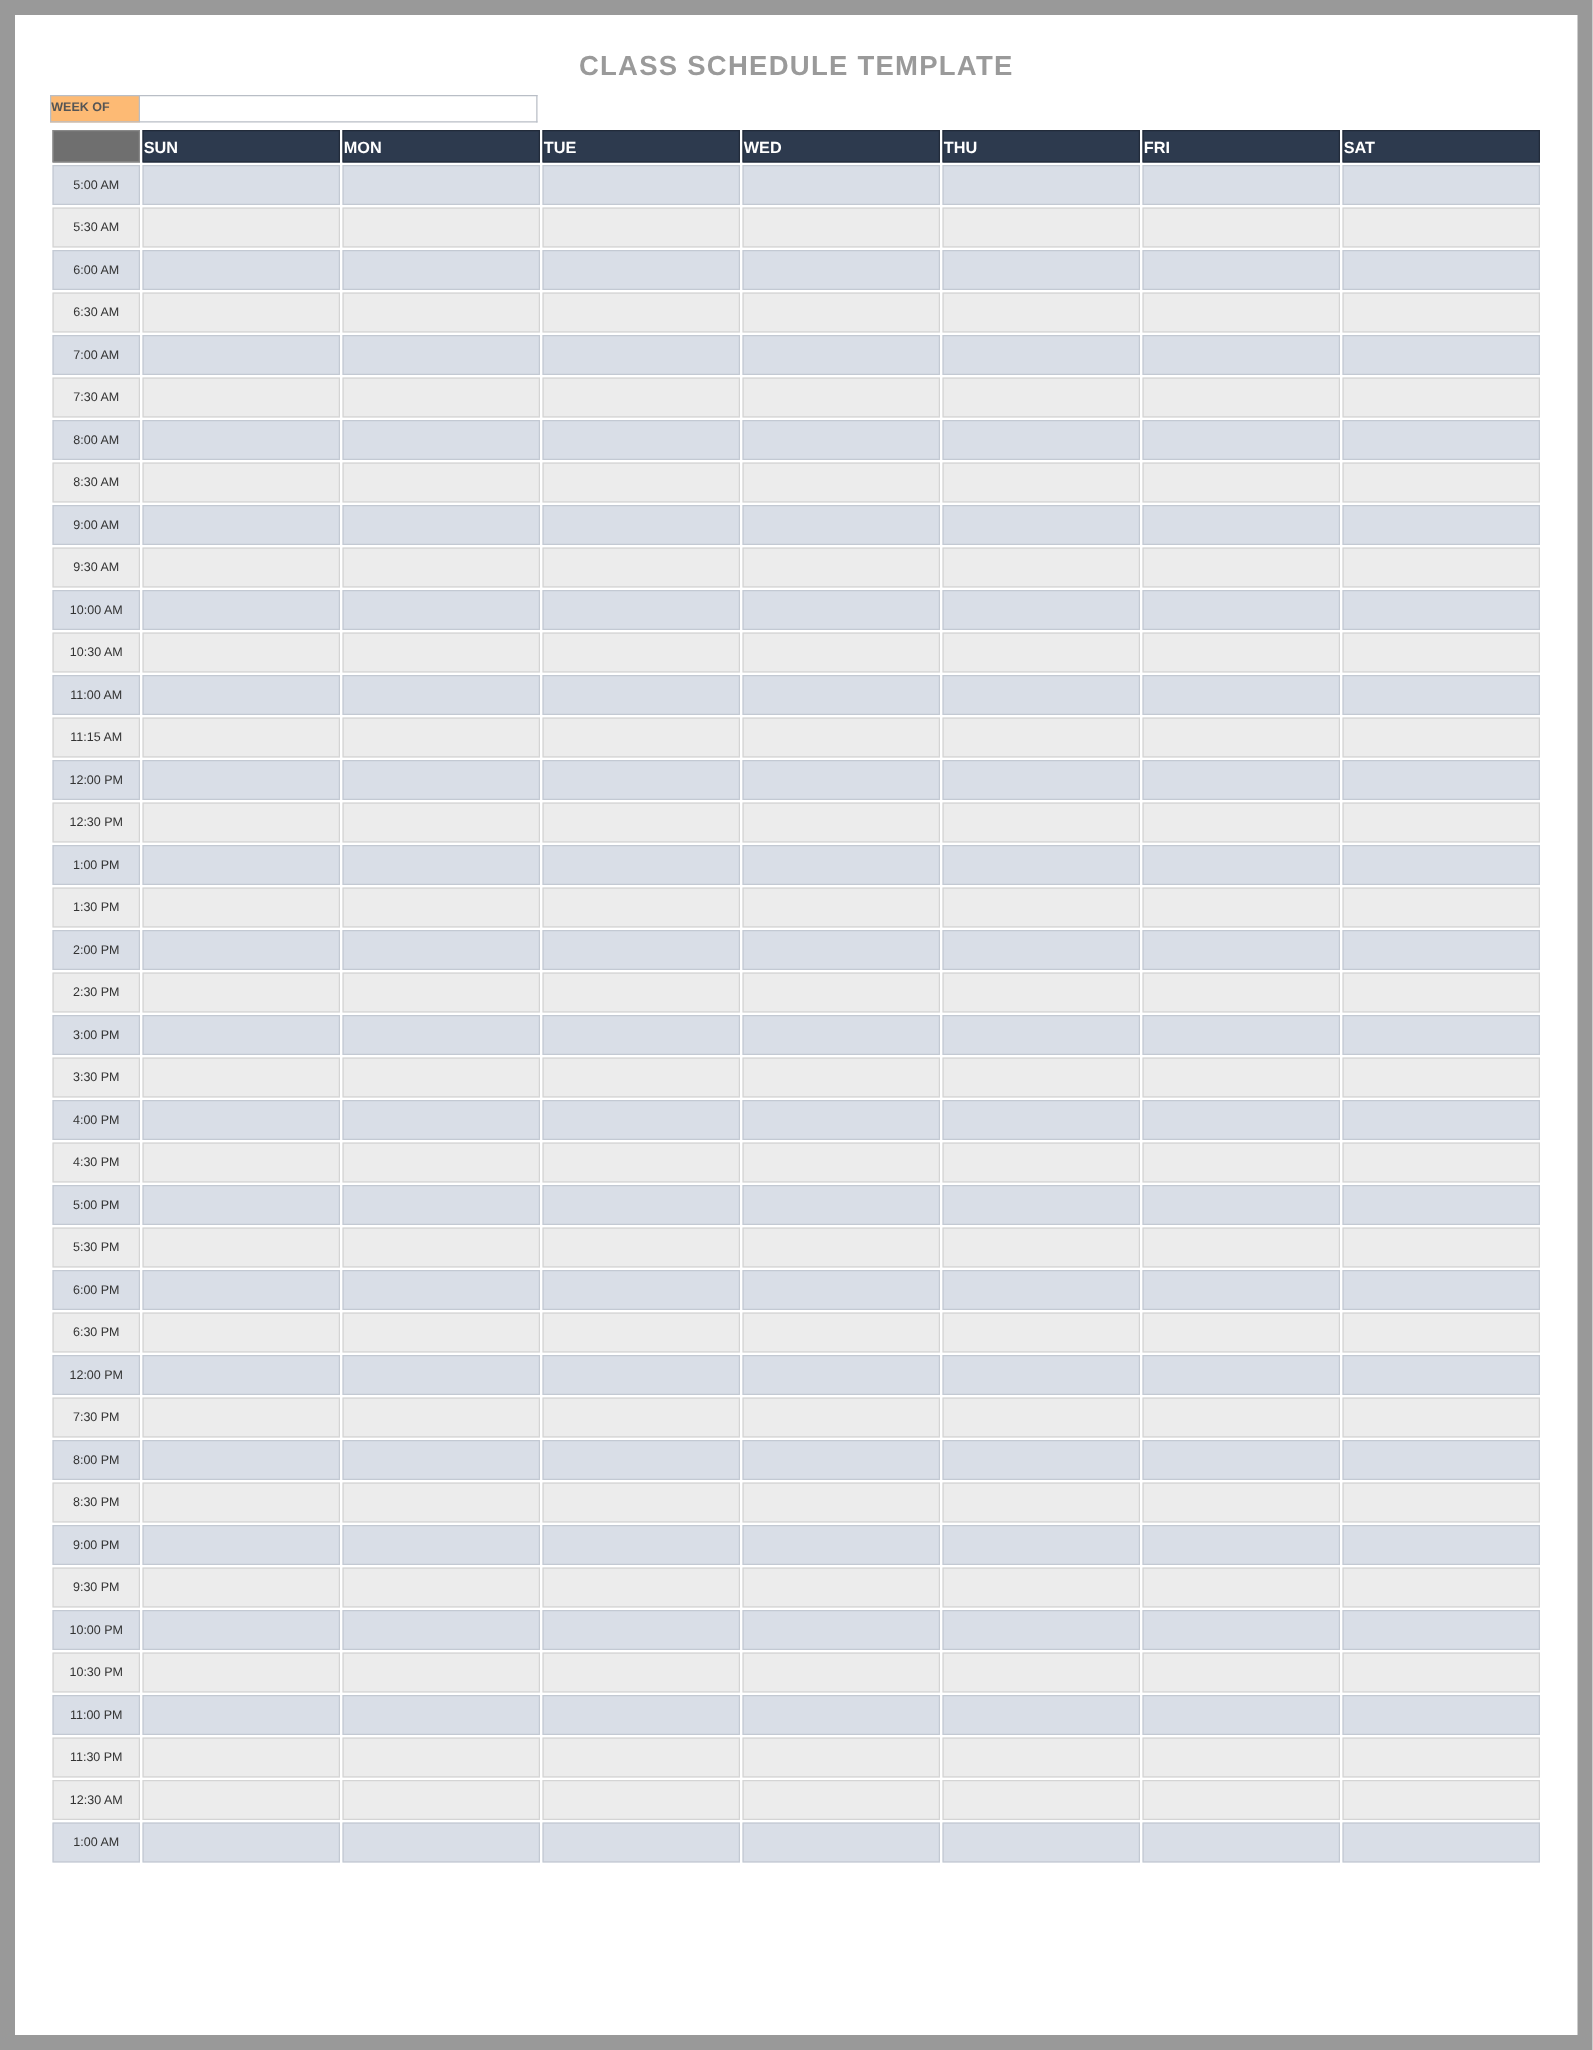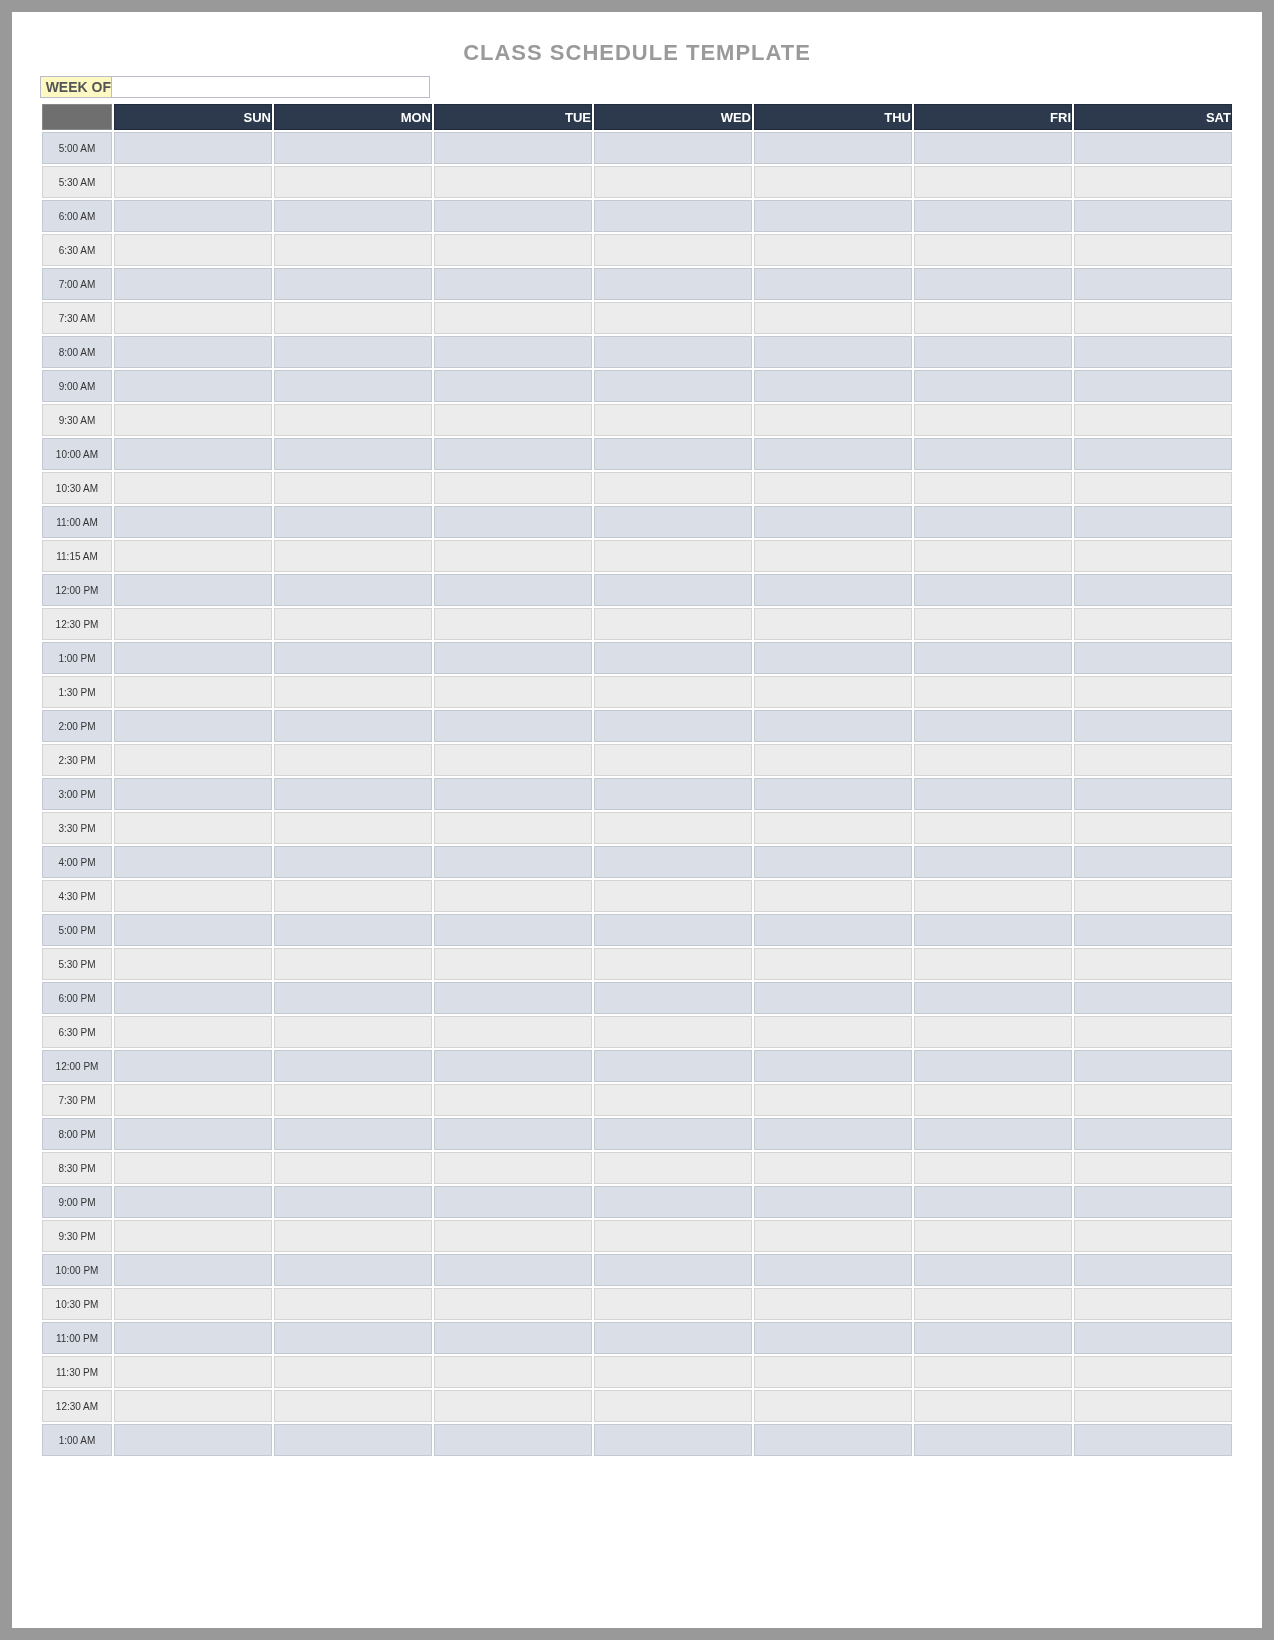--- a/index.html
+++ b/index.html
@@ -19,26 +19,26 @@
     margin-bottom: 10px;
     text-align: center;
   }
   .weekof-wrap {
     display: flex;
     width: 390px;
     margin-bottom: 4px;
   }
   .weekof-label {
     width: 72px;
-    background: #fef9c3;
+    background: #fdba74;
     border: 1px solid #b9bec6;
-    font-size: 14px;
+    font-size: 10px;
     font-weight: bold;
     color: #555;
-    text-align: right;
+    text-align: left;
     line-height: 20px;
     height: 22px;
   }
   .weekof-input {
     flex: 1;
     border: 1px solid #b9bec6;
     border-left: none;
     height: 22px;
     background: #fff;
   }
@@ -52,21 +52,21 @@
     background: #6f6f6f;
     border: 1px solid #888;
     height: 26px;
     width: 70px;
   }
   table.schedule th.dayhdr {
     background: #2d3a4e;
     color: #fff;
     font-size: 13px;
     font-weight: bold;
-    text-align: right;
+    text-align: left;
     height: 26px;
     border: 1px solid #222b3a;
   }
   table.schedule td.timecell {
     background: #ececec;
     border: 1px solid #d4d4d4;
     font-size: 10px;
     color: #333;
     text-align: center;
     height: 16px;
@@ -173,20 +173,30 @@
       <tr class="shade">
         <td class="timecell">8:00 AM</td>
         <td class="slot"></td>
         <td class="slot"></td>
         <td class="slot"></td>
         <td class="slot"></td>
         <td class="slot"></td>
         <td class="slot"></td>
         <td class="slot"></td>
       </tr>
+      <tr>
+        <td class="timecell">8:30 AM</td>
+        <td class="slot"></td>
+        <td class="slot"></td>
+        <td class="slot"></td>
+        <td class="slot"></td>
+        <td class="slot"></td>
+        <td class="slot"></td>
+        <td class="slot"></td>
+      </tr>
       <tr class="shade">
         <td class="timecell">9:00 AM</td>
         <td class="slot"></td>
         <td class="slot"></td>
         <td class="slot"></td>
         <td class="slot"></td>
         <td class="slot"></td>
         <td class="slot"></td>
         <td class="slot"></td>
       </tr>

